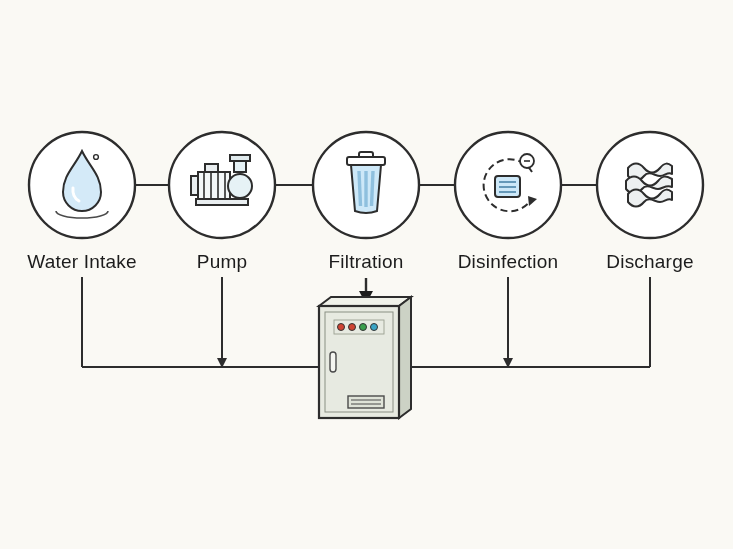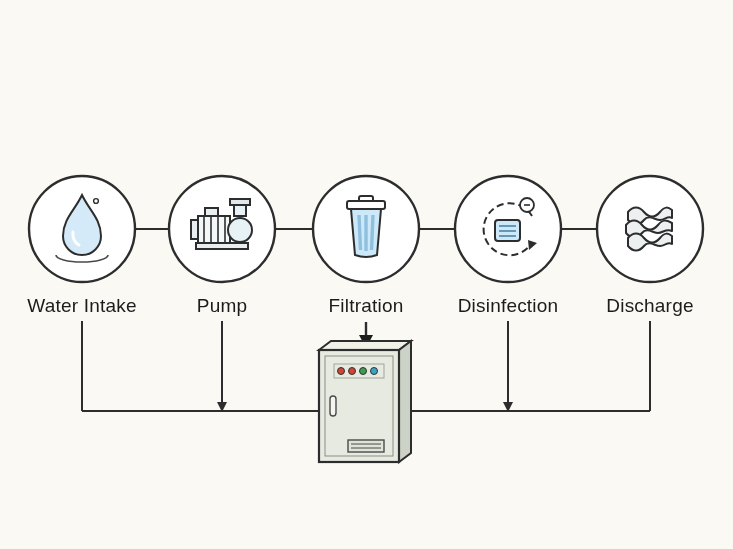--- a/index.html
+++ b/index.html
@@ -6,21 +6,20 @@
   body{
     width:733px;height:549px;
     background:#faf9f4;
     font-family:"Liberation Sans", sans-serif;
     overflow:hidden;
   }
   .canvas{
     position:relative;
     width:733px;height:444px;
     background:#faf9f4;
-    margin-top:44px;
   }
   svg text.node-label{
     font-family:"Liberation Sans", sans-serif;
     font-size:19px;
     fill:#1c1c1c;
     letter-spacing:.2px;
   }
 </style>
 </head>
 <body>

